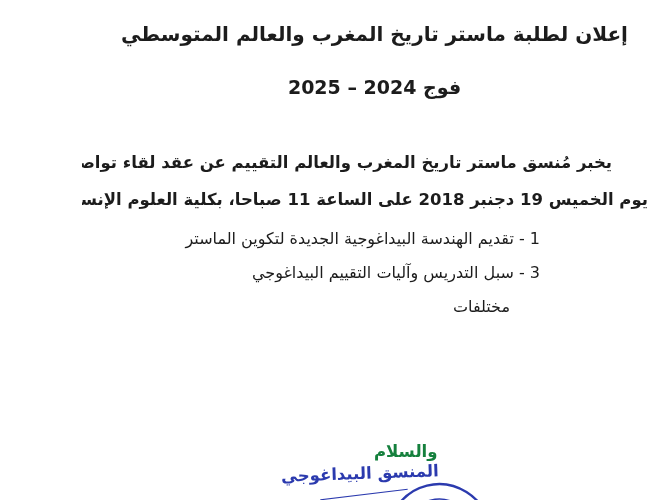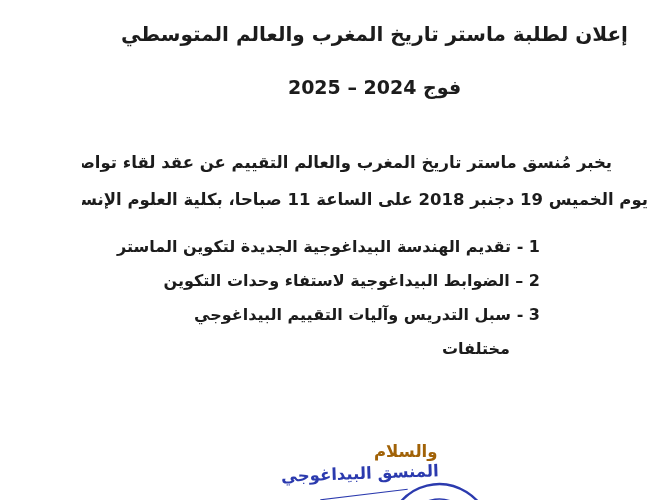--- a/index.html
+++ b/index.html
@@ -12,26 +12,26 @@
     direction:rtl;
     color:#1c1c1c;
   }
   .doc{padding:0 19px;}
   .title-block{margin-top:16px;text-align:center;font-weight:bold;}
   .title-line1{font-size:20px;line-height:36px;white-space:nowrap;}
   .title-line2{font-size:19px;line-height:34px;margin-top:18px;white-space:nowrap;}
   .para{margin-top:40px;font-size:16.5px;font-weight:bold;line-height:37px;text-align:right;}
   .para-line{white-space:nowrap;}
   .para-line.first{text-indent:36px;}
-  .agenda{margin-top:12px;font-size:16px;font-weight:bold;line-height:34px;}
+  .agenda{margin-top:4px;font-size:16px;font-weight:normal;line-height:34px;}
   .agenda-item{padding-right:108px;white-space:nowrap;}
   .agenda-extra{padding-right:138px;white-space:nowrap;}
   .closing{
     position:absolute;top:442px;left:292px;
-    font-size:16.5px;font-weight:bold;color:#a16207;white-space:nowrap;
+    font-size:16.5px;font-weight:bold;color:#15803d;white-space:nowrap;
   }
   .signature{
     position:absolute;top:464px;right:228px;
     font-size:16.5px;font-weight:bold;
     color:#2b3aae;
     transform:rotate(-2deg);
     white-space:nowrap;
   }
   .sig-flourish{
     position:absolute;left:238px;top:494px;
@@ -55,21 +55,20 @@
       <div class="title-line2">فوج 2024 – 2025</div>
     </div>
 
     <div class="para">
       <div class="para-line first">يخبر مُنسق ماستر تاريخ المغرب والعالم التقييم عن عقد لقاء تواصلي</div>
       <div class="para-line">يوم الخميس 19 دجنبر 2018 على الساعة 11 صباحا، بكلية العلوم الإنسانية</div>
     </div>
 
     <div class="agenda">
       <div class="agenda-item">1 - تقديم الهندسة البيداغوجية الجديدة لتكوين الماستر</div>
-      <div class="agenda-item">2 – الضوابط البيداغوجية لاستفاء وحدات التكوين</div>
       <div class="agenda-item">3 - سبل التدريس وآليات التقييم البيداغوجي</div>
       <div class="agenda-extra">مختلفات</div>
     </div>
 
   </div>
 
   <div class="closing">والسلام</div>
 
   <div class="signature">المنسق البيداغوجي</div>
 

